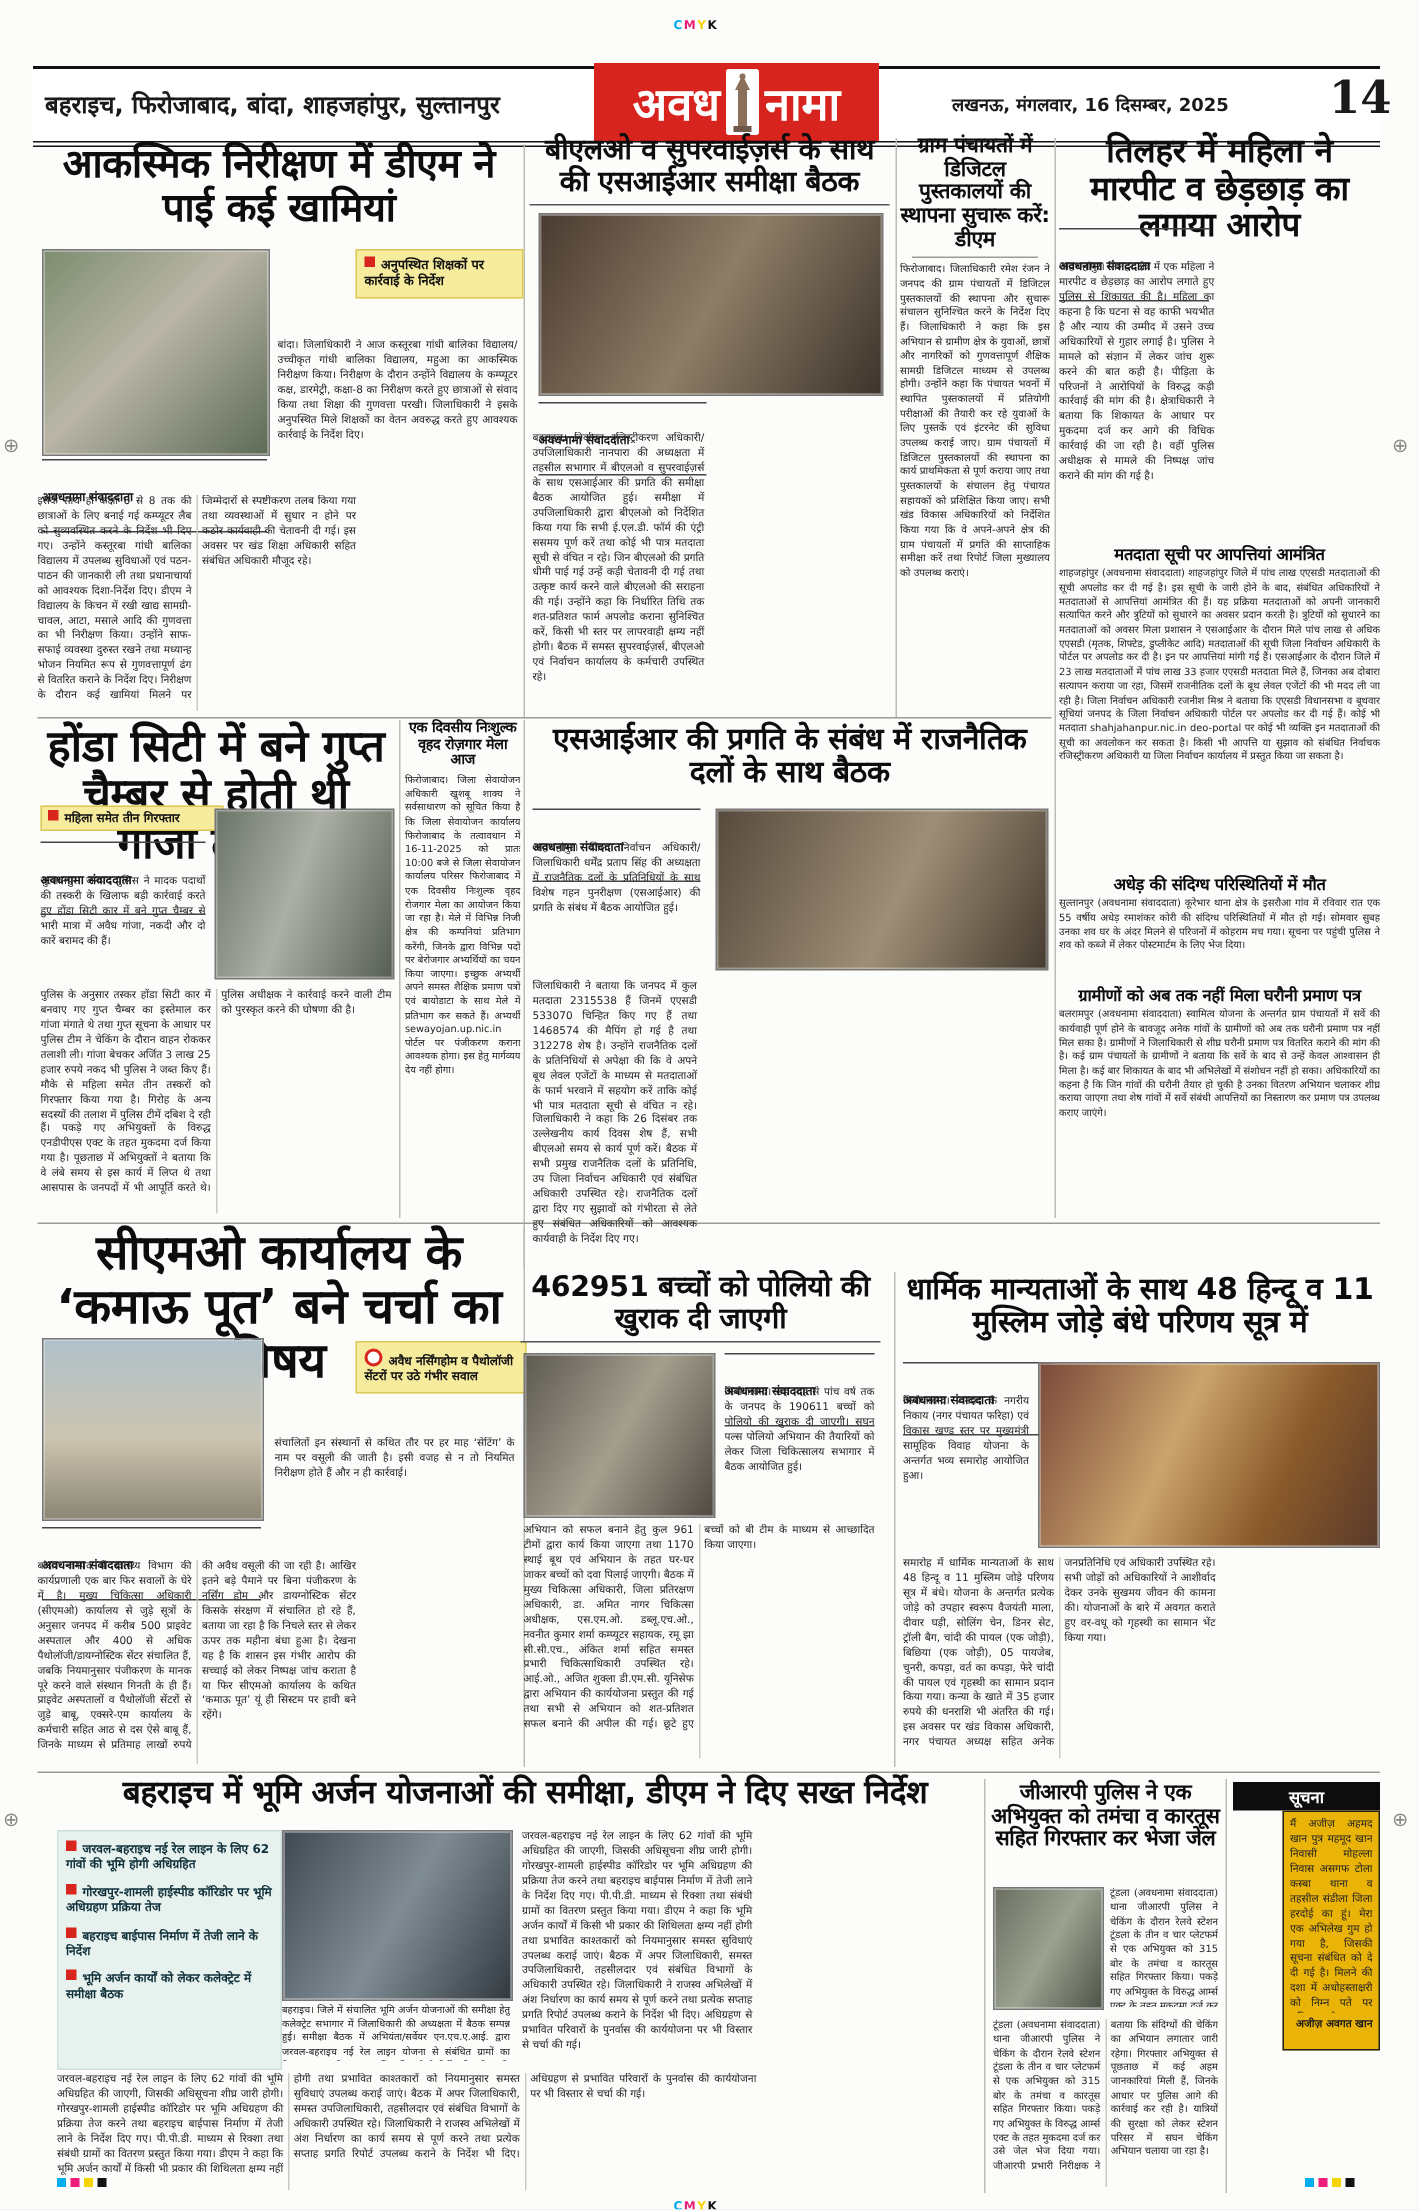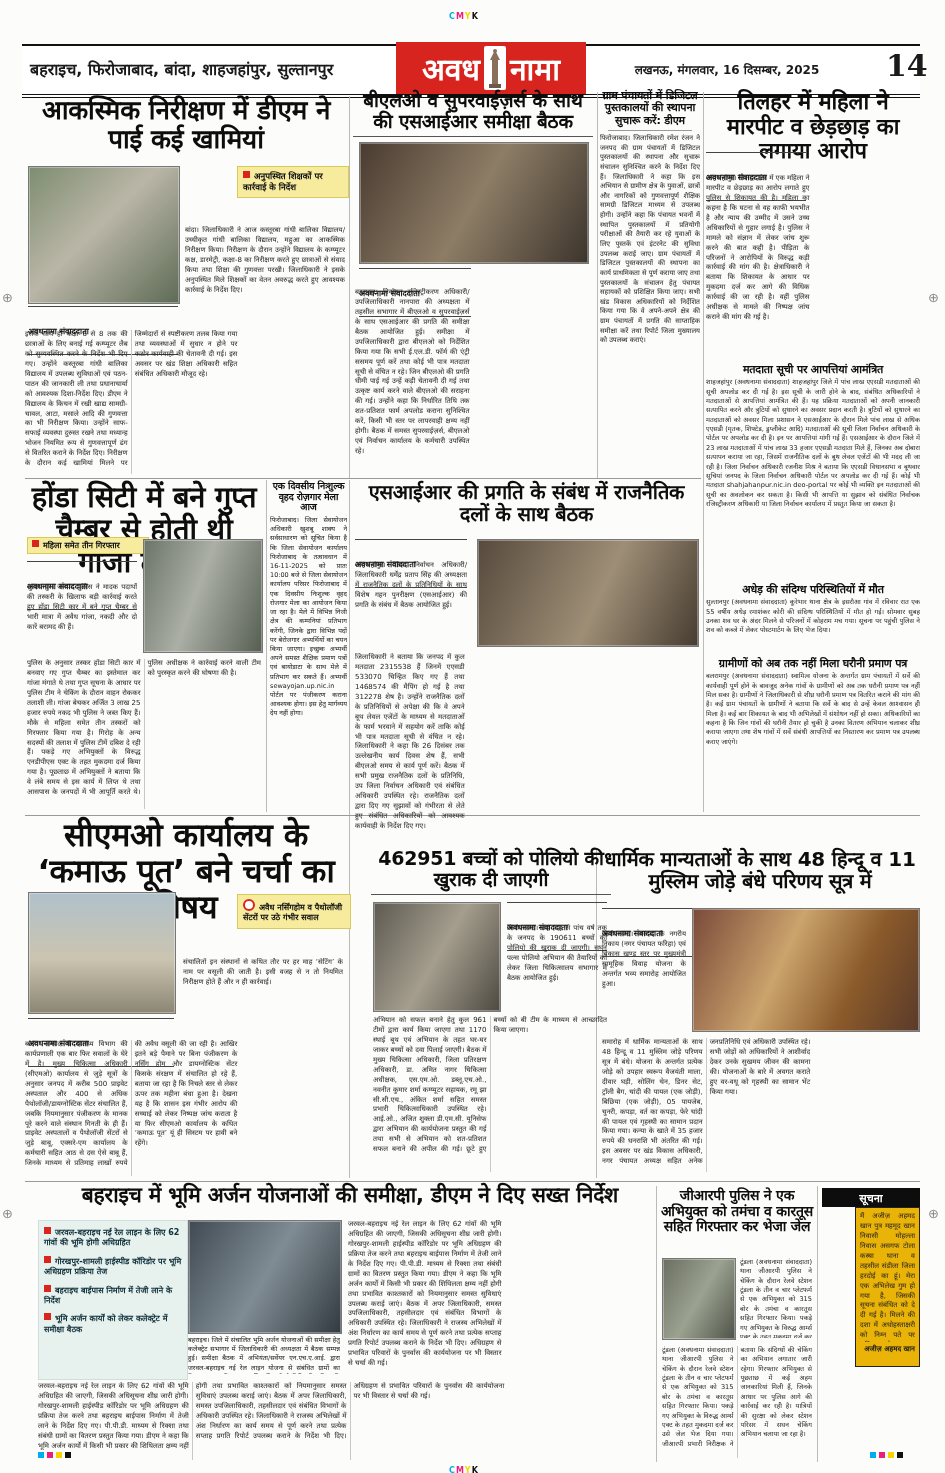--- a/index.html
+++ b/index.html
@@ -105,21 +105,21 @@
   </div>
 
   <div class="a" style="left:353px;top:90px;width:240px;height:388px;">
     <div class="hl" style="font-size:19px;border-bottom:1px solid #555;padding-bottom:3px;">बीएलओ व सुपरवाईज़र्स के साथ की एसआईआर समीक्षा बैठक</div>
     <div class="a photo" style="left:6px;top:52px;width:228px;height:120px;background:linear-gradient(120deg,#4a3b31,#8d7d66 50%,#3c342c);"></div>
     <div class="a byline" style="left:6px;top:178px;width:112px;">अवधनामा संवाददाता</div>
     <div class="a body c2" style="left:2px;top:198px;width:236px;height:186px;">बहराइच। निर्वाचन रजिस्ट्रीकरण अधिकारी/उपजिलाधिकारी नानपारा की अध्यक्षता में तहसील सभागार में बीएलओ व सुपरवाईज़र्स के साथ एसआईआर की प्रगति की समीक्षा बैठक आयोजित हुई। समीक्षा में उपजिलाधिकारी द्वारा बीएलओ को निर्देशित किया गया कि सभी ई.एल.डी. फॉर्म की एंट्री ससमय पूर्ण करें तथा कोई भी पात्र मतदाता सूची से वंचित न रहे। जिन बीएलओ की प्रगति धीमी पाई गई उन्हें कड़ी चेतावनी दी गई तथा उत्कृष्ट कार्य करने वाले बीएलओ की सराहना की गई। उन्होंने कहा कि निर्धारित तिथि तक शत-प्रतिशत फार्म अपलोड कराना सुनिश्चित करें, किसी भी स्तर पर लापरवाही क्षम्य नहीं होगी। बैठक में समस्त सुपरवाईज़र्स, बीएलओ एवं निर्वाचन कार्यालय के कर्मचारी उपस्थित रहे।</div>
   </div>
 
   <div class="a" style="left:600px;top:90px;width:100px;height:388px;">
-    <div class="hl" style="font-size:11px;">ग्राम पंचायतों में डिजिटल पुस्तकालयों की स्थापना सुचारू करें: डीएम</div>
+    <div class="hl" style="font-size:14px;">ग्राम पंचायतों में डिजिटल पुस्तकालयों की स्थापना सुचारू करें: डीएम</div>
     <div class="hrule" style="margin:3px 8px;"></div>
     <div class="body" style="height:328px;font-size:6.8px;">फिरोजाबाद। जिलाधिकारी रमेश रंजन ने जनपद की ग्राम पंचायतों में डिजिटल पुस्तकालयों की स्थापना और सुचारू संचालन सुनिश्चित करने के निर्देश दिए हैं। जिलाधिकारी ने कहा कि इस अभियान से ग्रामीण क्षेत्र के युवाओं, छात्रों और नागरिकों को गुणवत्तापूर्ण शैक्षिक सामग्री डिजिटल माध्यम से उपलब्ध होगी। उन्होंने कहा कि पंचायत भवनों में स्थापित पुस्तकालयों में प्रतियोगी परीक्षाओं की तैयारी कर रहे युवाओं के लिए पुस्तकें एवं इंटरनेट की सुविधा उपलब्ध कराई जाए। ग्राम पंचायतों में डिजिटल पुस्तकालयों की स्थापना का कार्य प्राथमिकता से पूर्ण कराया जाए तथा पुस्तकालयों के संचालन हेतु पंचायत सहायकों को प्रशिक्षित किया जाए। सभी खंड विकास अधिकारियों को निर्देशित किया गया कि वे अपने-अपने क्षेत्र की ग्राम पंचायतों में प्रगति की साप्ताहिक समीक्षा करें तथा रिपोर्ट जिला मुख्यालय को उपलब्ध कराएं।</div>
   </div>
 
   <div class="a" style="left:706px;top:90px;width:214px;height:272px;">
     <div class="hl" style="font-size:22px;">तिलहर में महिला ने मारपीट व छेड़छाड़ का लगाया आरोप</div>
     <div class="a byline" style="left:0px;top:62px;width:100px;">अवधनामा संवाददाता</div>
     <div class="a body c2" style="left:0px;top:84px;width:214px;height:182px;">शाहजहांपुर। तिलहर क्षेत्र में एक महिला ने मारपीट व छेड़छाड़ का आरोप लगाते हुए पुलिस से शिकायत की है। महिला का कहना है कि घटना से वह काफी भयभीत है और न्याय की उम्मीद में उसने उच्च अधिकारियों से गुहार लगाई है। पुलिस ने मामले को संज्ञान में लेकर जांच शुरू करने की बात कही है। पीड़िता के परिजनों ने आरोपियों के विरुद्ध कड़ी कार्रवाई की मांग की है। क्षेत्राधिकारी ने बताया कि शिकायत के आधार पर मुकदमा दर्ज कर आगे की विधिक कार्रवाई की जा रही है। वहीं पुलिस अधीक्षक से मामले की निष्पक्ष जांच कराने की मांग की गई है।</div>
   </div>
 
@@ -166,21 +166,21 @@
     <div class="hl" style="font-size:32px;">सीएमओ कार्यालय के ‘कमाऊ पूत’ बने चर्चा का विषय</div>
     <div class="a photo" style="left:3px;top:74px;width:146px;height:120px;background:linear-gradient(180deg,#b0c1ca 0%,#cbc4b0 55%,#8b8574);"></div>
     <div class="a ybox" style="left:212px;top:76px;width:102px;font-size:8px;">
       <span class="redcirc"></span><span>अवैध नर्सिंगहोम व पैथोलॉजी सेंटरों पर उठे गंभीर सवाल</span>
     </div>
     <div class="a body" style="left:158px;top:140px;width:160px;height:54px;">संचालितों इन संस्थानों से कथित तौर पर हर माह ‘सेटिंग’ के नाम पर वसूली की जाती है। इसी वजह से न तो नियमित निरीक्षण होते हैं और न ही कार्रवाई।</div>
     <div class="a byline" style="left:3px;top:200px;width:146px;">अवधनामा संवाददाता</div>
     <div class="a body c3" style="left:0px;top:222px;width:322px;height:136px;">बांदा। जनपद में स्वास्थ्य विभाग की कार्यप्रणाली एक बार फिर सवालों के घेरे में है। मुख्य चिकित्सा अधिकारी (सीएमओ) कार्यालय से जुड़े सूत्रों के अनुसार जनपद में करीब 500 प्राइवेट अस्पताल और 400 से अधिक पैथोलॉजी/डायग्नोस्टिक सेंटर संचालित हैं, जबकि नियमानुसार पंजीकरण के मानक पूरे करने वाले संस्थान गिनती के ही हैं। प्राइवेट अस्पतालों व पैथोलॉजी सेंटरों से जुड़े बाबू, एक्सरे-एम कार्यालय के कर्मचारी सहित आठ से दस ऐसे बाबू हैं, जिनके माध्यम से प्रतिमाह लाखों रुपये की अवैध वसूली की जा रही है। आखिर इतने बड़े पैमाने पर बिना पंजीकरण के नर्सिंग होम और डायग्नोस्टिक सेंटर किसके संरक्षण में संचालित हो रहे हैं, बताया जा रहा है कि निचले स्तर से लेकर ऊपर तक महीना बंधा हुआ है। देखना यह है कि शासन इस गंभीर आरोप की सच्चाई को लेकर निष्पक्ष जांच कराता है या फिर सीएमओ कार्यालय के कथित ‘कमाऊ पूत’ यूं ही सिस्टम पर हावी बने रहेंगे।</div>
   </div>
 
-  <div class="a" style="left:371px;top:848px;width:240px;height:330px;">
+  <div class="a" style="left:347px;top:848px;width:240px;height:330px;">
     <div class="hl" style="font-size:19px;border-bottom:1px solid #555;padding-bottom:3px;">462951 बच्चों को पोलियो की खुराक दी जाएगी</div>
     <div class="a photo" style="left:2px;top:54px;width:126px;height:108px;background:linear-gradient(120deg,#5d5a52,#a59e8e 50%,#4e4a42);"></div>
     <div class="a byline" style="left:136px;top:54px;width:100px;">अवधनामा संवाददाता</div>
     <div class="a body" style="left:136px;top:76px;width:100px;height:86px;">फिरोजाबाद। छह माह से पांच वर्ष तक के जनपद के 190611 बच्चों को पोलियो की खुराक दी जाएगी। सघन पल्स पोलियो अभियान की तैयारियों को लेकर जिला चिकित्सालय सभागार में बैठक आयोजित हुई।</div>
     <div class="a body c2" style="left:2px;top:168px;width:234px;height:156px;">अभियान को सफल बनाने हेतु कुल 961 टीमों द्वारा कार्य किया जाएगा तथा 1170 स्थाई बूथ एवं अभियान के तहत घर-घर जाकर बच्चों को दवा पिलाई जाएगी। बैठक में मुख्य चिकित्सा अधिकारी, जिला प्रतिरक्षण अधिकारी, डा. अमित नागर चिकित्सा अधीक्षक, एस.एम.ओ. डब्लू.एच.ओ., नवनीत कुमार शर्मा कम्प्यूटर सहायक, रमू झा सी.सी.एच., अंकित शर्मा सहित समस्त प्रभारी चिकित्साधिकारी उपस्थित रहे। आई.ओ., अजित शुक्ला डी.एम.सी. यूनिसेफ द्वारा अभियान की कार्ययोजना प्रस्तुत की गई तथा सभी से अभियान को शत-प्रतिशत सफल बनाने की अपील की गई। छूटे हुए बच्चों को बी टीम के माध्यम से आच्छादित किया जाएगा।</div>
   </div>
 
   <div class="a" style="left:600px;top:848px;width:320px;height:330px;">
     <div class="hl" style="font-size:20px;">धार्मिक मान्यताओं के साथ 48 हिन्दू व 11 मुस्लिम जोड़े बंधे परिणय सूत्र में</div>
     <div class="a byline" style="left:2px;top:60px;width:100px;">अवधनामा संवाददाता</div>
@@ -207,17 +207,17 @@
     <div class="hl" style="font-size:14px;">जीआरपी पुलिस ने एक अभियुक्त को तमंचा व कारतूस सहित गिरफ्तार कर भेजा जेल</div>
     <div class="a photo" style="left:2px;top:70px;width:72px;height:80px;background:linear-gradient(120deg,#6a6f62,#9ca290 50%,#4e5348);"></div>
     <div class="a body" style="left:80px;top:70px;width:72px;height:80px;font-size:6.6px;">टूंडला (अवधनामा संवाददाता) थाना जीआरपी पुलिस ने चेकिंग के दौरान रेलवे स्टेशन टूंडला के तीन व चार प्लेटफर्म से एक अभियुक्त को 315 बोर के तमंचा व कारतूस सहित गिरफ्तार किया। पकड़े गए अभियुक्त के विरुद्ध आर्म्स एक्ट के तहत मुकदमा दर्ज कर उसे जेल भेज दिया गया। जीआरपी प्रभारी निरीक्षक ने बताया कि संदिग्धों की चेकिंग का अभियान लगातार जारी रहेगा। गिरफ्तार अभियुक्त से पूछताछ में कई अहम जानकारियां मिली हैं, जिनके आधार पर पुलिस आगे की कार्रवाई कर रही है। यात्रियों की सुरक्षा को लेकर स्टेशन परिसर में सघन चेकिंग अभियान चलाया जा रहा है।</div>
     <div class="a body c2" style="left:2px;top:158px;width:150px;height:112px;font-size:6.6px;">टूंडला (अवधनामा संवाददाता) थाना जीआरपी पुलिस ने चेकिंग के दौरान रेलवे स्टेशन टूंडला के तीन व चार प्लेटफर्म से एक अभियुक्त को 315 बोर के तमंचा व कारतूस सहित गिरफ्तार किया। पकड़े गए अभियुक्त के विरुद्ध आर्म्स एक्ट के तहत मुकदमा दर्ज कर उसे जेल भेज दिया गया। जीआरपी प्रभारी निरीक्षक ने बताया कि संदिग्धों की चेकिंग का अभियान लगातार जारी रहेगा। गिरफ्तार अभियुक्त से पूछताछ में कई अहम जानकारियां मिली हैं, जिनके आधार पर पुलिस आगे की कार्रवाई कर रही है। यात्रियों की सुरक्षा को लेकर स्टेशन परिसर में सघन चेकिंग अभियान चलाया जा रहा है।</div>
   </div>
 
   <div class="a" style="left:822px;top:1188px;width:98px;height:274px;">
     <div class="suchna-head">सूचना</div>
     <div class="suchna-box" style="height:150px;">
       <div class="body" style="font-size:7px;height:130px;">मैं अजीज़ अहमद खान पुत्र महमूद खान निवासी मोहल्ला निवास असगफ टोला कस्बा थाना व तहसील संडीला जिला हरदोई का हूं। मेरा एक अभिलेख गुम हो गया है, जिसकी सूचना संबंधित को दे दी गई है। मिलने की दशा में अधोहस्ताक्षरी को निम्न पते पर सूचित करने का कष्ट करें।</div>
-      <div class="sig">अजीज़ अहमद खान</div>
+      <div class="sig">अजीज़ अवगत खान</div>
     </div>
   </div>
 
 </div>
 
 </body></html>

